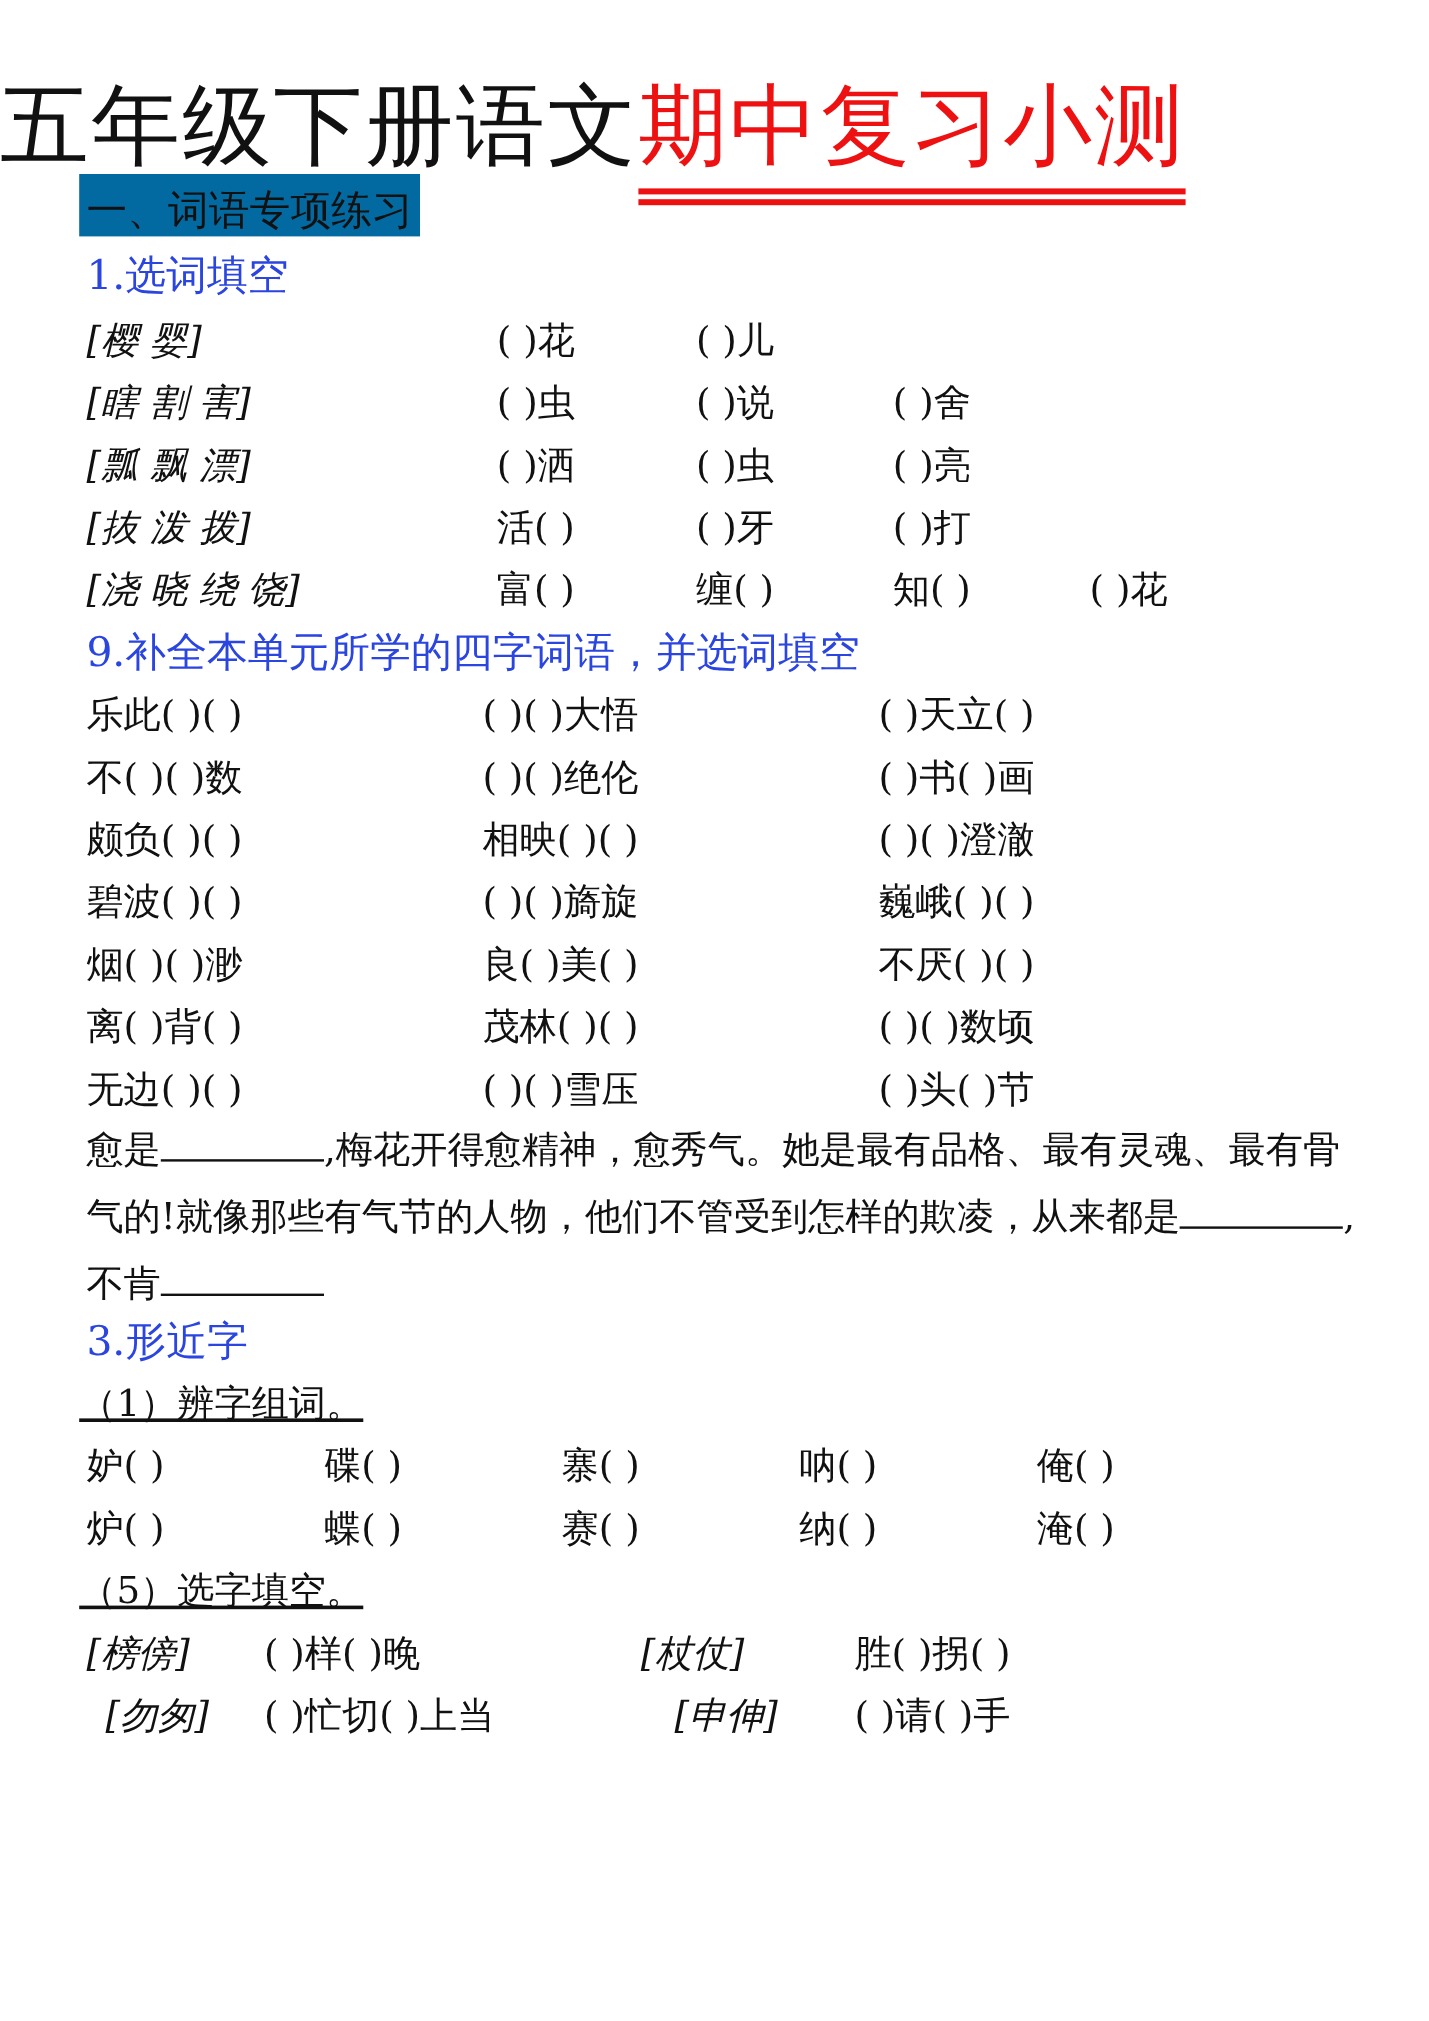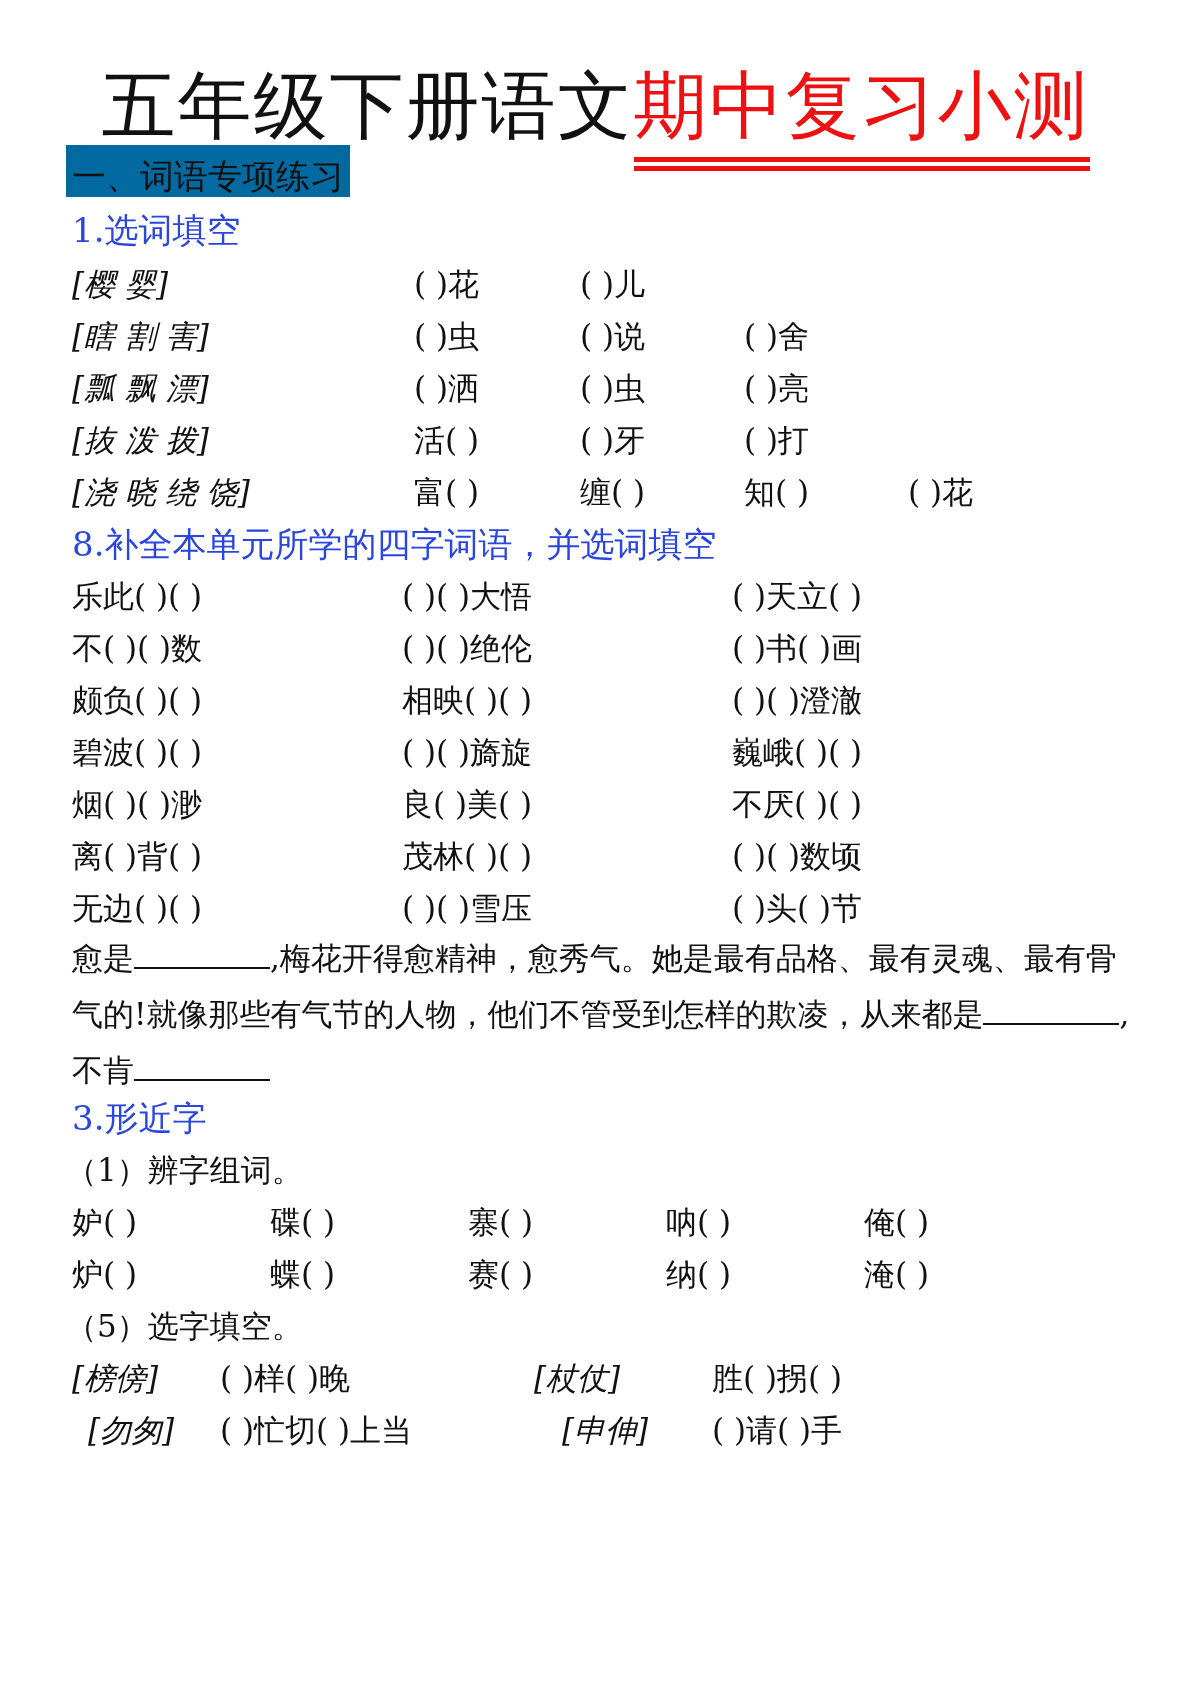--- a/index.html
+++ b/index.html
@@ -1,31 +1,31 @@
 <!DOCTYPE html>
 <html><head>
 <meta charset="utf-8">
 <style>
   html, body { margin:0; padding:0; background:#ffffff; }
   body { width:1191px; height:1684px; position:relative; overflow:hidden;
          font-family:"DejaVu Serif","Liberation Serif",serif; color:#111; }
-  .title { position:absolute; left:0; top:60px; width:1191px; text-align:center;
+  .title { position:absolute; left:0; top:60px; width:1191px; text-align:left;
            font-size:74px; line-height:90px; letter-spacing:2px; white-space:nowrap; }
   .title .red { color:#ee1111; position:relative; display:inline-block; }
   .title .red .ul1 { position:absolute; left:0; right:0; bottom:-12px; height:5px; background:#ee1111; }
   .title .red .ul2 { position:absolute; left:0; right:0; bottom:-21px; height:5px; background:#ee1111; }
   .sec { position:absolute; left:66px; top:145px; height:52px; padding:0 6px 0 6px;
          background:#0369a1; font-size:34px; line-height:62px; white-space:nowrap; }
   .sub { position:absolute; left:72px; font-size:34px; color:#2a45e0; white-space:nowrap; line-height:44px; }
   .row { position:absolute; left:72px; font-size:31px; line-height:44px; white-space:nowrap; }
   .cell { position:absolute; top:0; white-space:nowrap; }
   .opts { font-style:italic; }
   .para { position:absolute; left:72px; font-size:31px; line-height:56px; width:1060px; }
   .blank { display:inline-block; border-bottom:2px solid #111; height:32px; vertical-align:baseline; }
-  .plain { position:absolute; left:72px; font-size:31px; line-height:44px; white-space:nowrap; }
+  .plain { position:absolute; left:72px; font-size:31px; line-height:44px; white-space:nowrap;text-decoration:underline; }
 </style>
 </head>
 <body>
 
 <div class="title">
   <span>五年级下册语文</span><span class="red"><span>期中复习小测</span><span class="ul1"></span><span class="ul2"></span></span>
 </div>
 
 <div class="sec">一、词语专项练习</div>
 
@@ -55,21 +55,21 @@
   <span class="cell" style="left:672px">(    )打</span>
 </div>
 <div class="row" style="top:470px">
   <span class="cell opts" style="left:0">[浇  晓  绕  饶]</span>
   <span class="cell" style="left:342px">富(    )</span>
   <span class="cell" style="left:508px">缠(    )</span>
   <span class="cell" style="left:672px">知(    )</span>
   <span class="cell" style="left:836px">(    )花</span>
 </div>
 
-<div class="sub" style="top:522px">8.补全本单元所学的四字词语，并选词填空</div>
+<div class="sub" style="top:522px">9.补全本单元所学的四字词语，并选词填空</div>
 
 <div class="row" style="top:574px">
   <span class="cell" style="left:0">乐此(    )(    )</span>
   <span class="cell" style="left:330px">(    )(    )大悟</span>
   <span class="cell" style="left:660px">(    )天立(    )</span>
 </div>
 <div class="row" style="top:626px">
   <span class="cell" style="left:0">不(    )(    )数</span>
   <span class="cell" style="left:330px">(    )(    )绝伦</span>
   <span class="cell" style="left:660px">(    )书(    )画</span>

